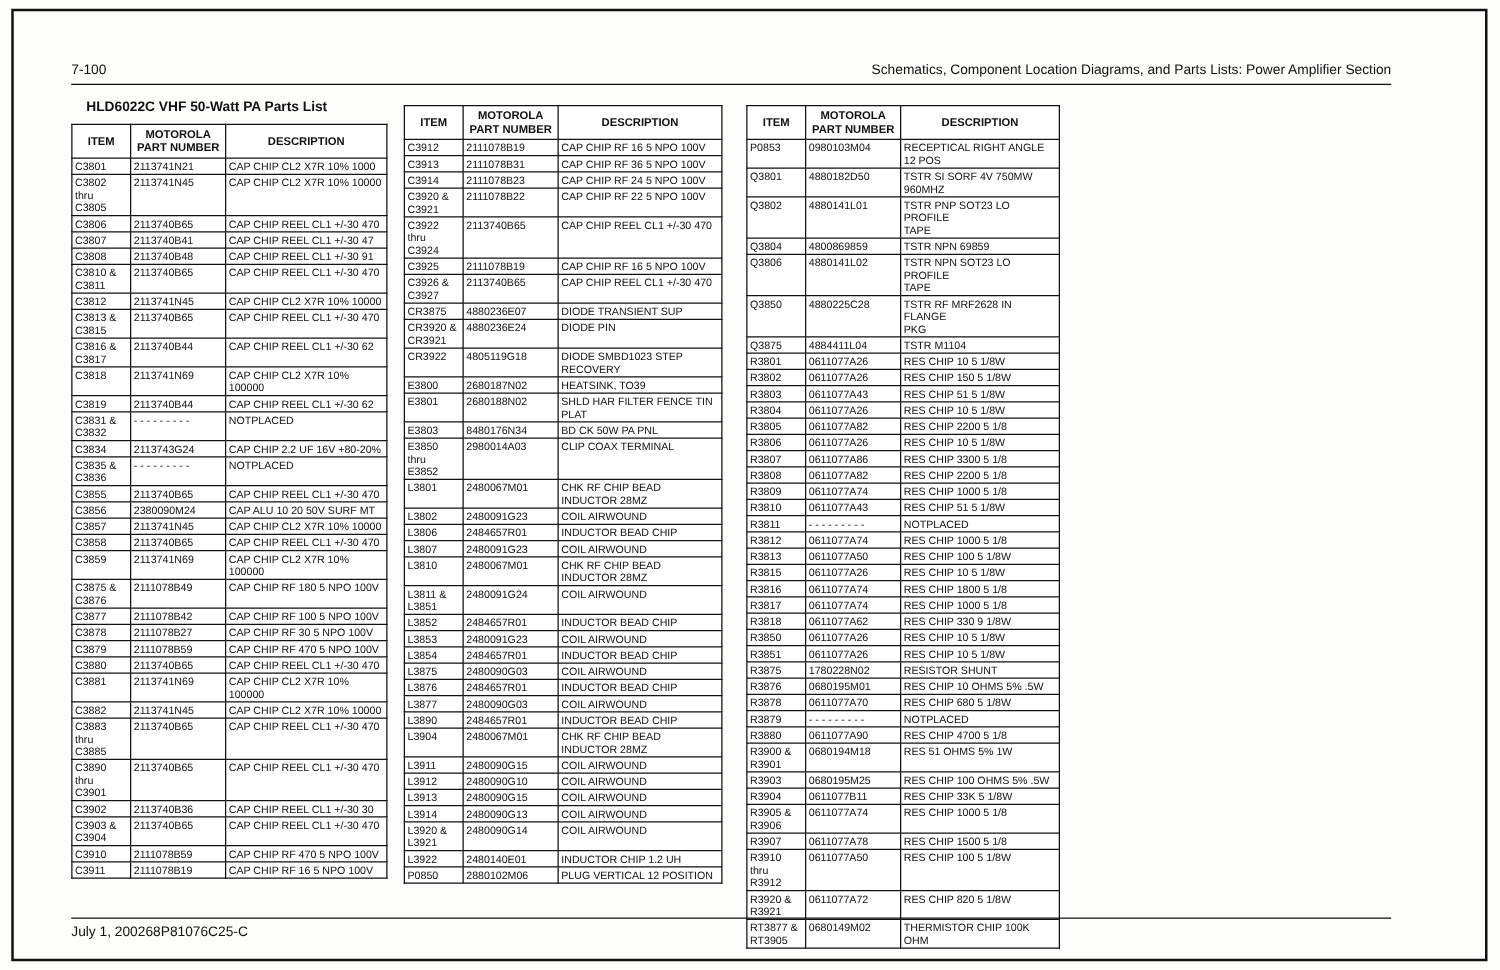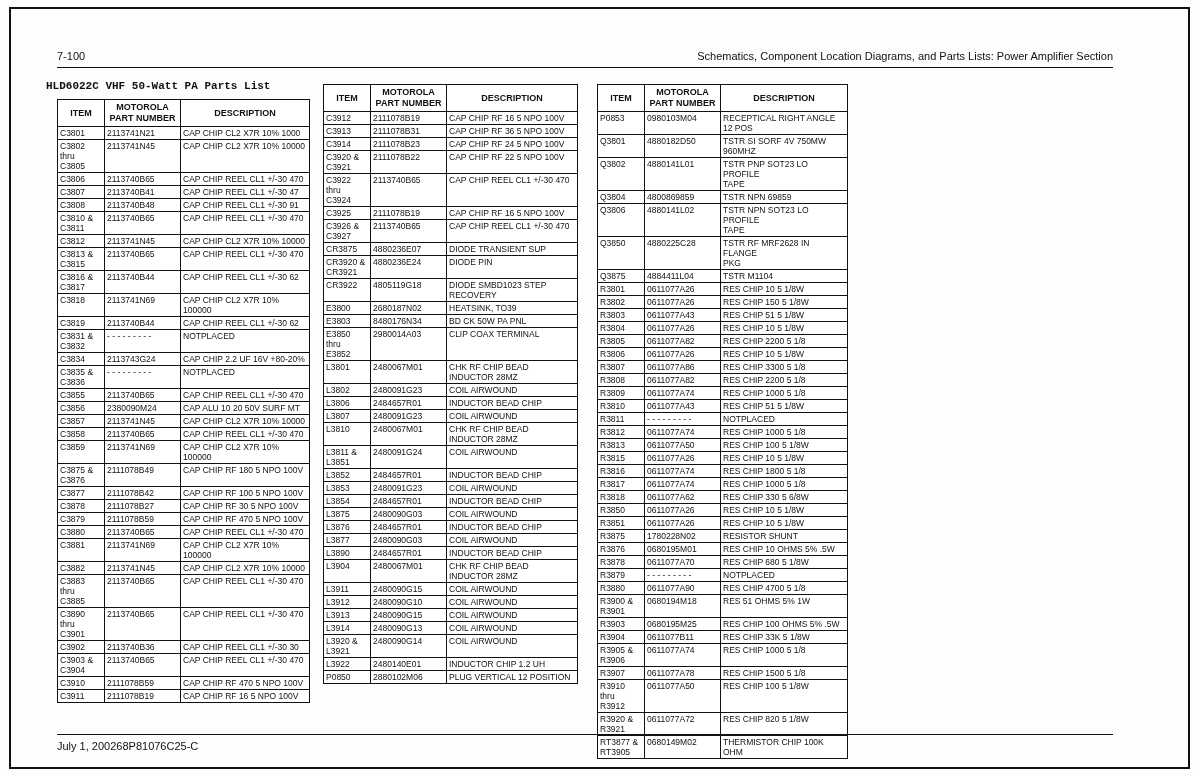--- a/index.html
+++ b/index.html
@@ -37,24 +37,23 @@
   .ftr {
     position: absolute;
     left: 57px; right: 87px; top: 740px;
     display: flex;
     justify-content: flex-start;
     font-size: 11px;
     line-height: 13px;
   }
   .list-title {
     position: absolute;
-    left: 46px; top: 80px;
+    left: 69px; top: 80px;
     font-size: 11px;
     font-weight: bold;
-    font-family: Liberation Mono, monospace;
   }
   .tcol { position: absolute; }
   .tcol.c1 { left: 57px;  top: 99px; width: 253px; }
   .tcol.c2 { left: 323px; top: 84px; width: 255px; }
   .tcol.c3 { left: 597px; top: 84px; width: 251px; }
   table.parts {
     width: 100%;
     border-collapse: collapse;
     table-layout: fixed;
     background: #fff;
@@ -363,20 +362,26 @@
             <td>4805119G18</td>
             <td>DIODE SMBD1023 STEP
 RECOVERY</td>
           </tr>
           <tr>
             <td>E3800</td>
             <td>2680187N02</td>
             <td>HEATSINK, TO39</td>
           </tr>
           <tr>
+            <td>E3801</td>
+            <td>2680188N02</td>
+            <td>SHLD HAR FILTER FENCE TIN
+PLAT</td>
+          </tr>
+          <tr>
             <td>E3803</td>
             <td>8480176N34</td>
             <td>BD CK 50W PA PNL</td>
           </tr>
           <tr>
             <td>E3850
 thru
 E3852</td>
             <td>2980014A03</td>
             <td>CLIP COAX TERMINAL</td>
@@ -627,21 +632,21 @@
             <td>RES CHIP 1800 5 1/8</td>
           </tr>
           <tr>
             <td>R3817</td>
             <td>0611077A74</td>
             <td>RES CHIP 1000 5 1/8</td>
           </tr>
           <tr>
             <td>R3818</td>
             <td>0611077A62</td>
-            <td>RES CHIP 330 5 6/8W</td>
+            <td>RES CHIP 330 9 1/8W</td>
           </tr>
           <tr>
             <td>R3850</td>
             <td>0611077A26</td>
             <td>RES CHIP 10 5 1/8W</td>
           </tr>
           <tr>
             <td>R3851</td>
             <td>0611077A26</td>
             <td>RES CHIP 10 5 1/8W</td>

